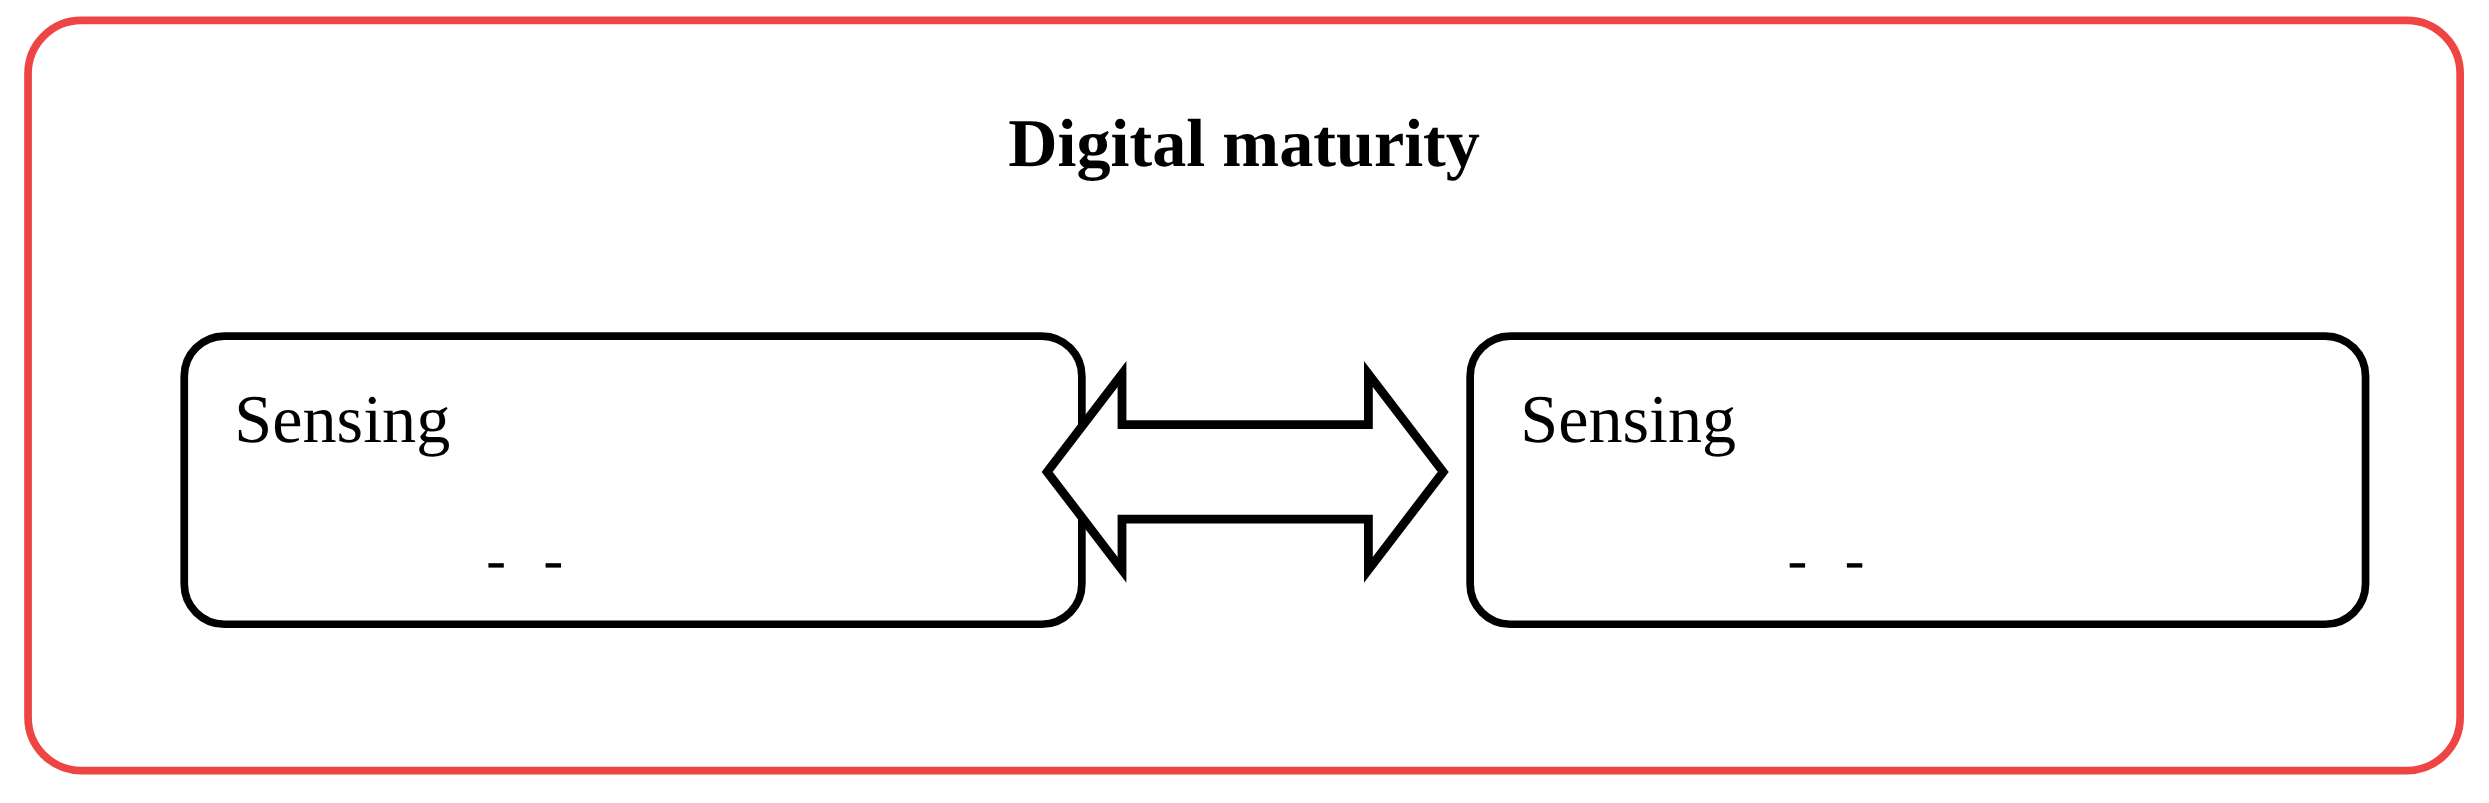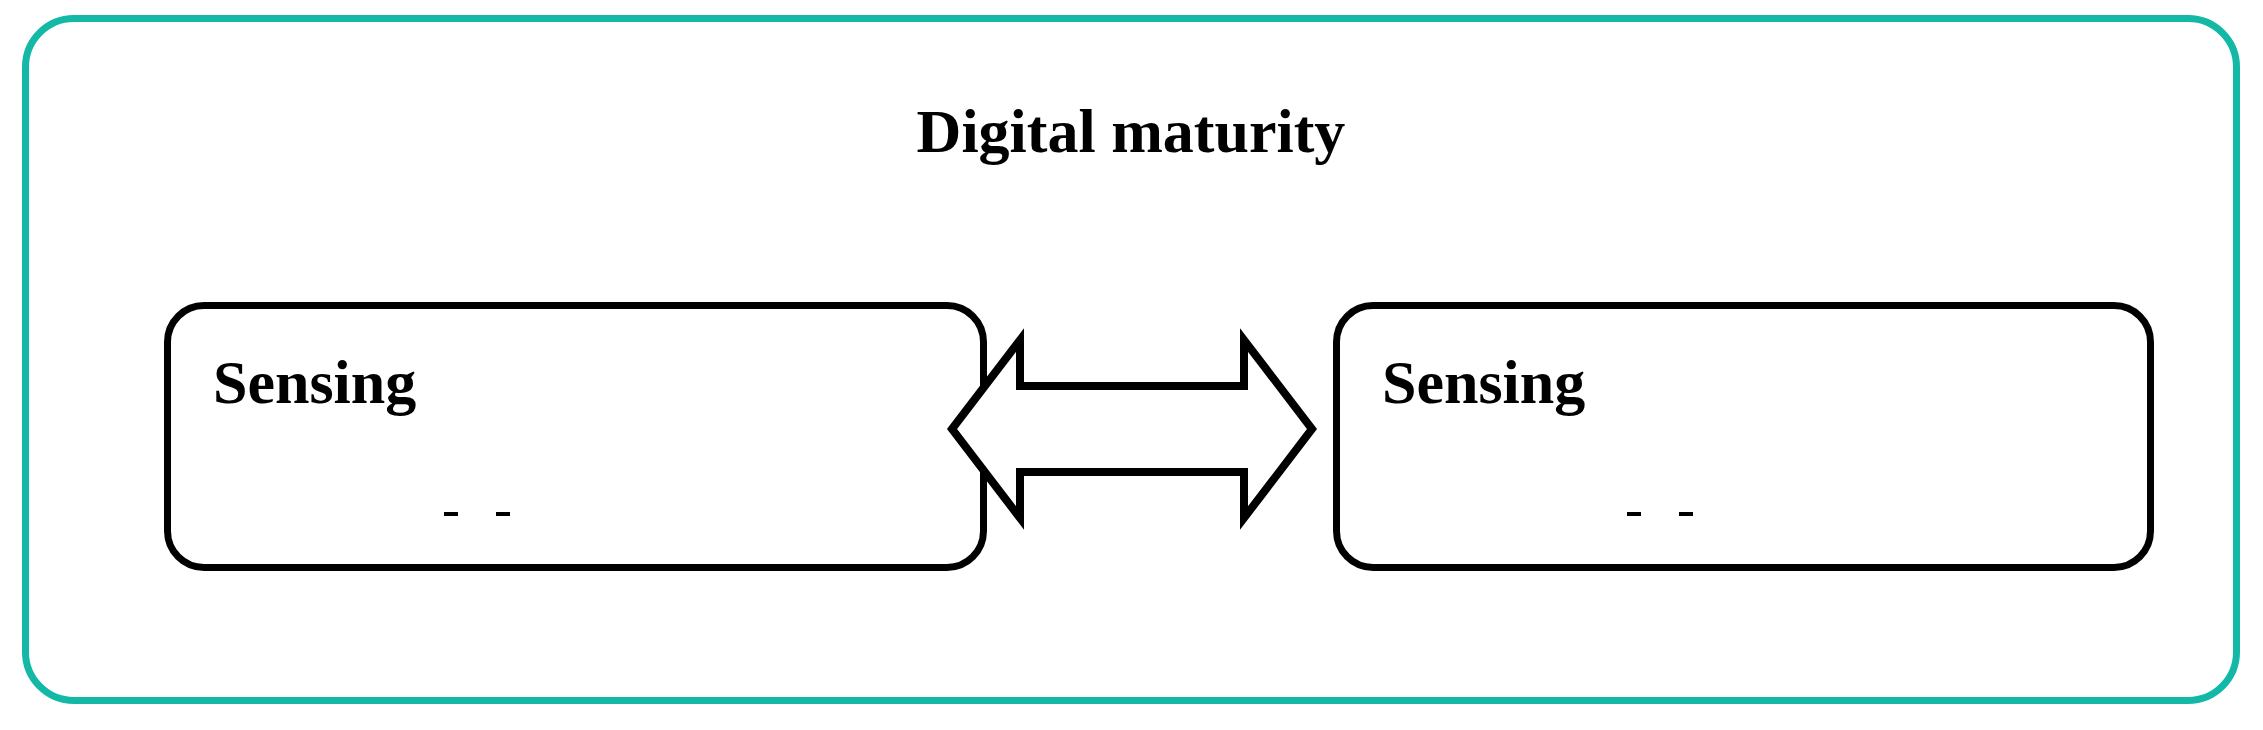--- a/index.html
+++ b/index.html
@@ -20,21 +20,21 @@
     overflow: hidden;
   }
 
   
   .outer-frame {
     position: absolute;
     left: 22px;
     top: 15px;
     width: 2218px;
     height: 689px;
-    border: 7px solid #14b8a6;
+    border: 7px solid #ef4444;
     border-radius: 52px;
     box-sizing: border-box;
     background: transparent;
   }
 
   .outer-title {
     position: absolute;
     left: 0;
     right: 0;
     top: 78px;
@@ -66,21 +66,21 @@
   .inner-box.right {
     left: 1304px;
     width: 821px;
   }
 
   .inner-label {
     position: absolute;
     left: 42px;
     top: 42px;
     font-size: 62px;
-    font-weight: bold;
+    font-weight: normal;
     line-height: 1;
     color: #000000;
     white-space: nowrap;
   }
 
   
   .ghost-marks {
     position: absolute;
     bottom: 44px;
     left: 0;

